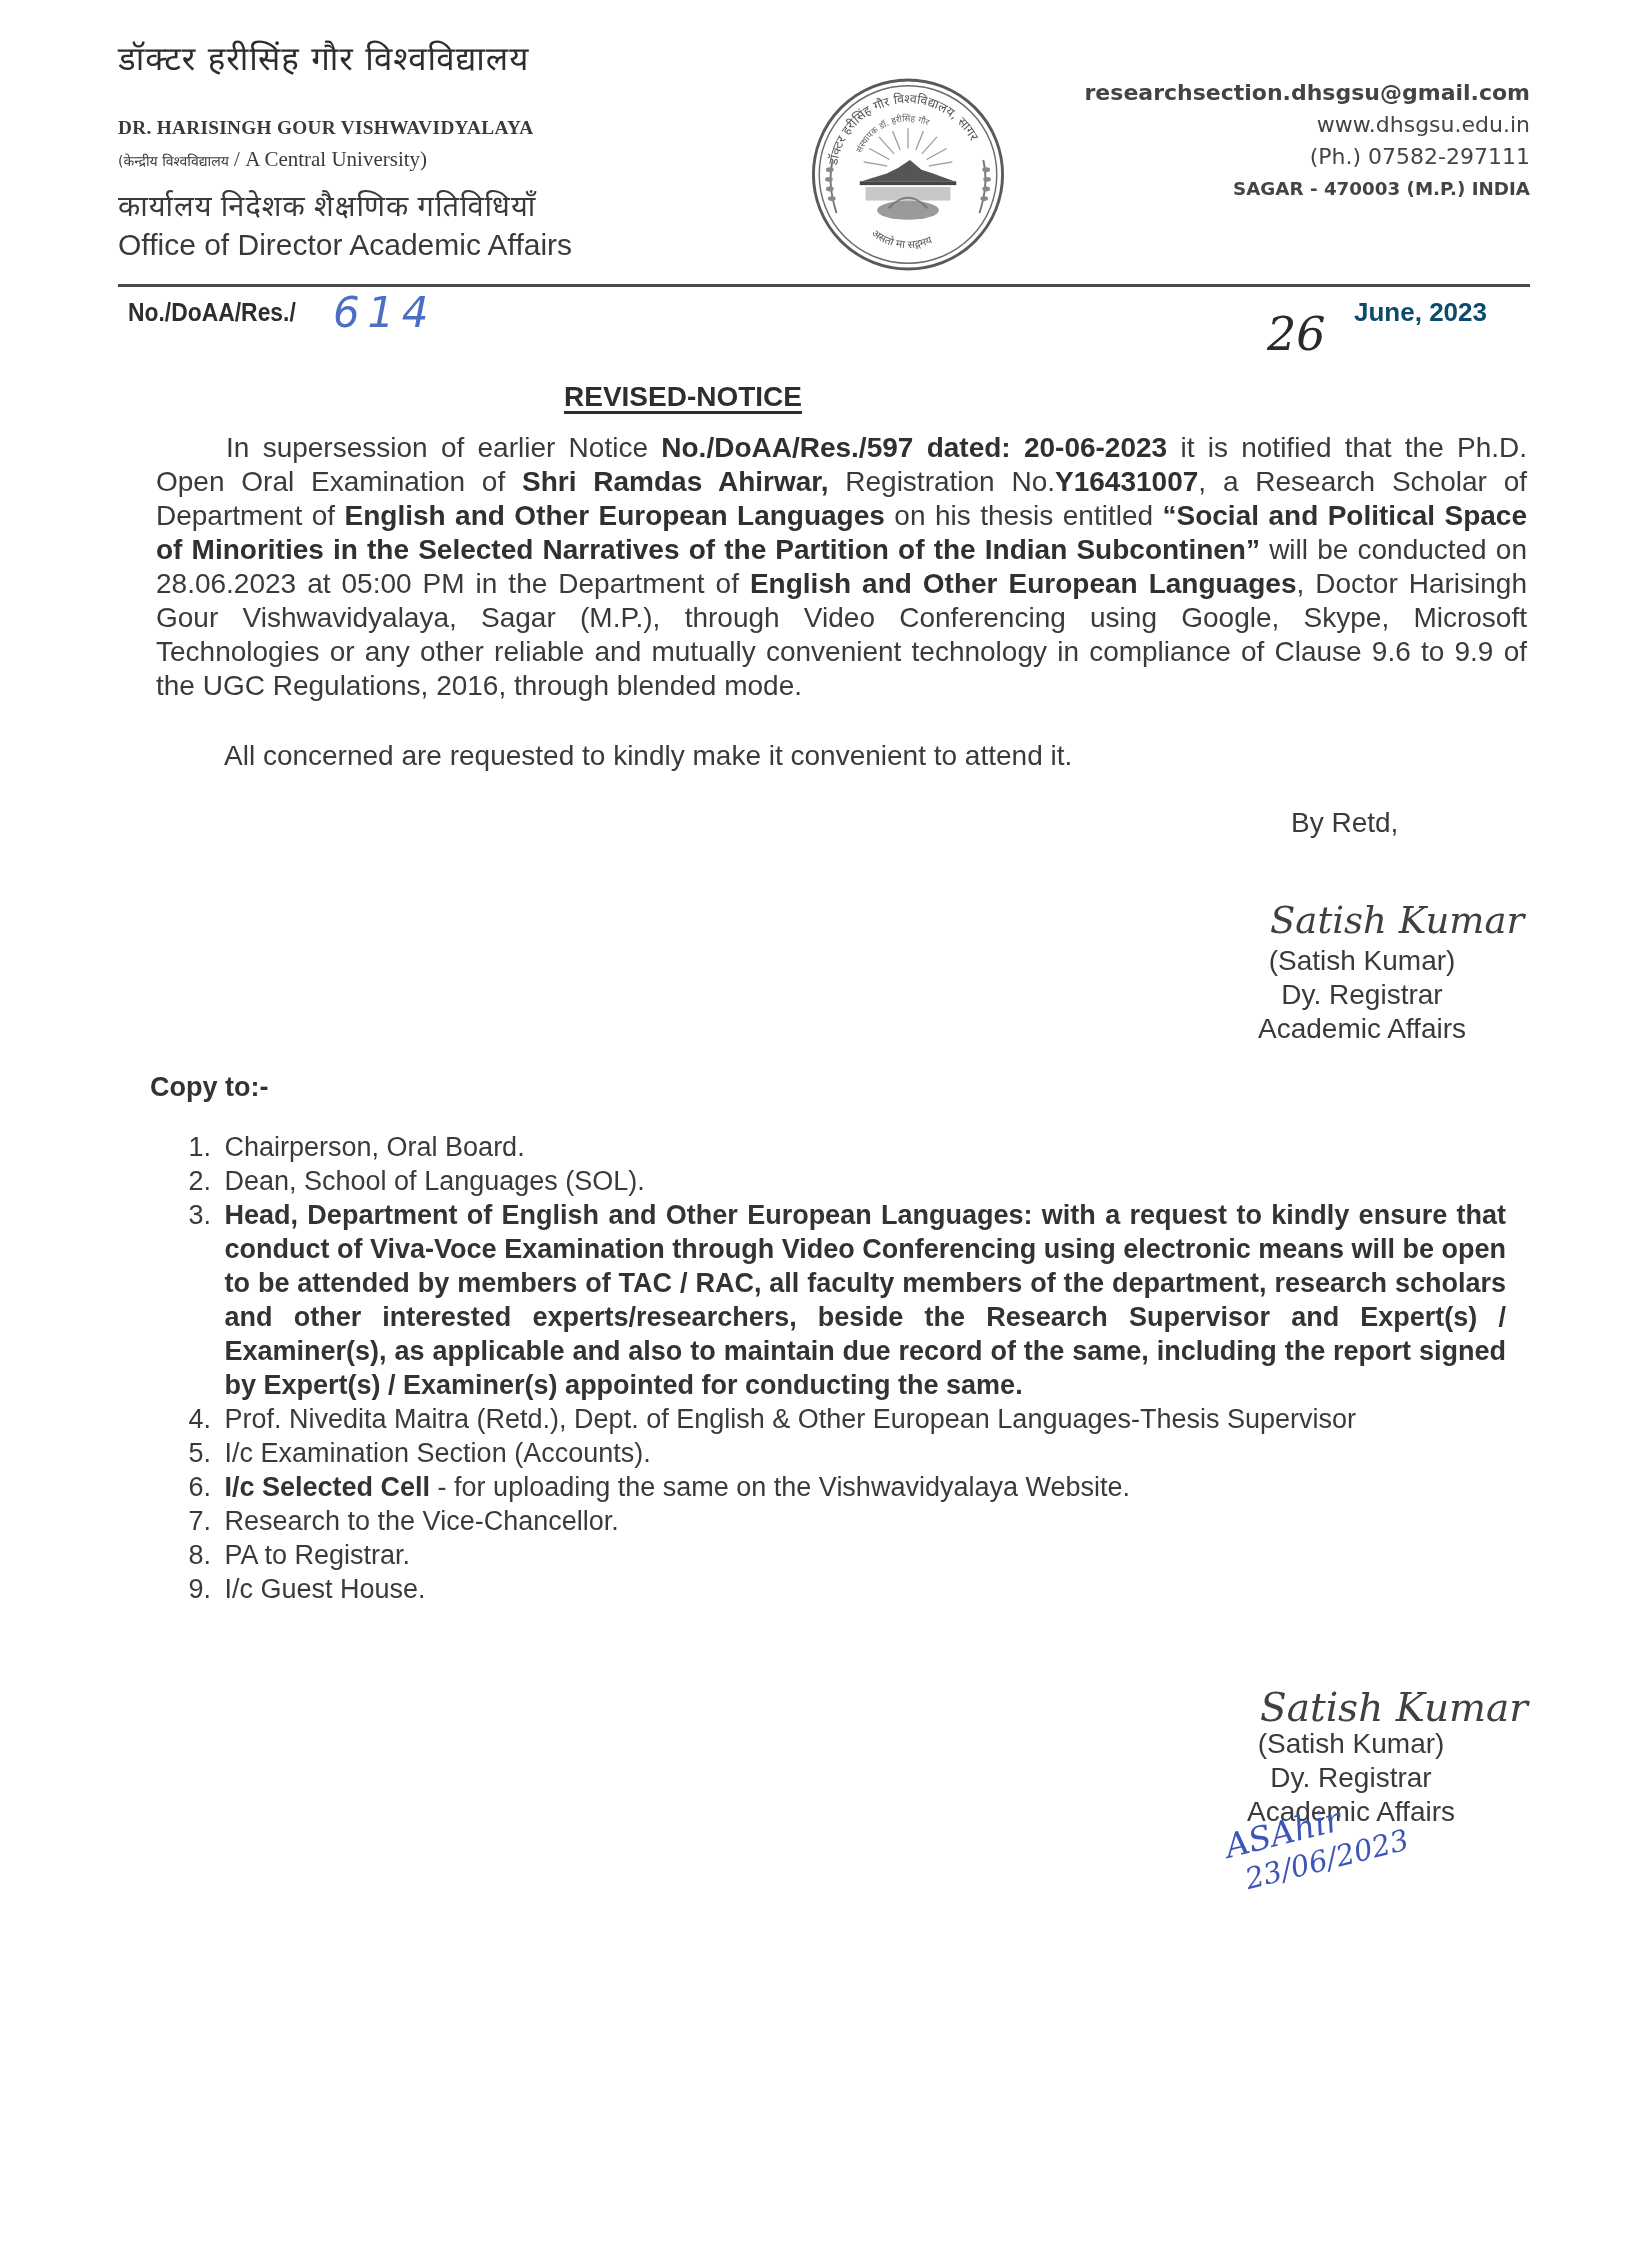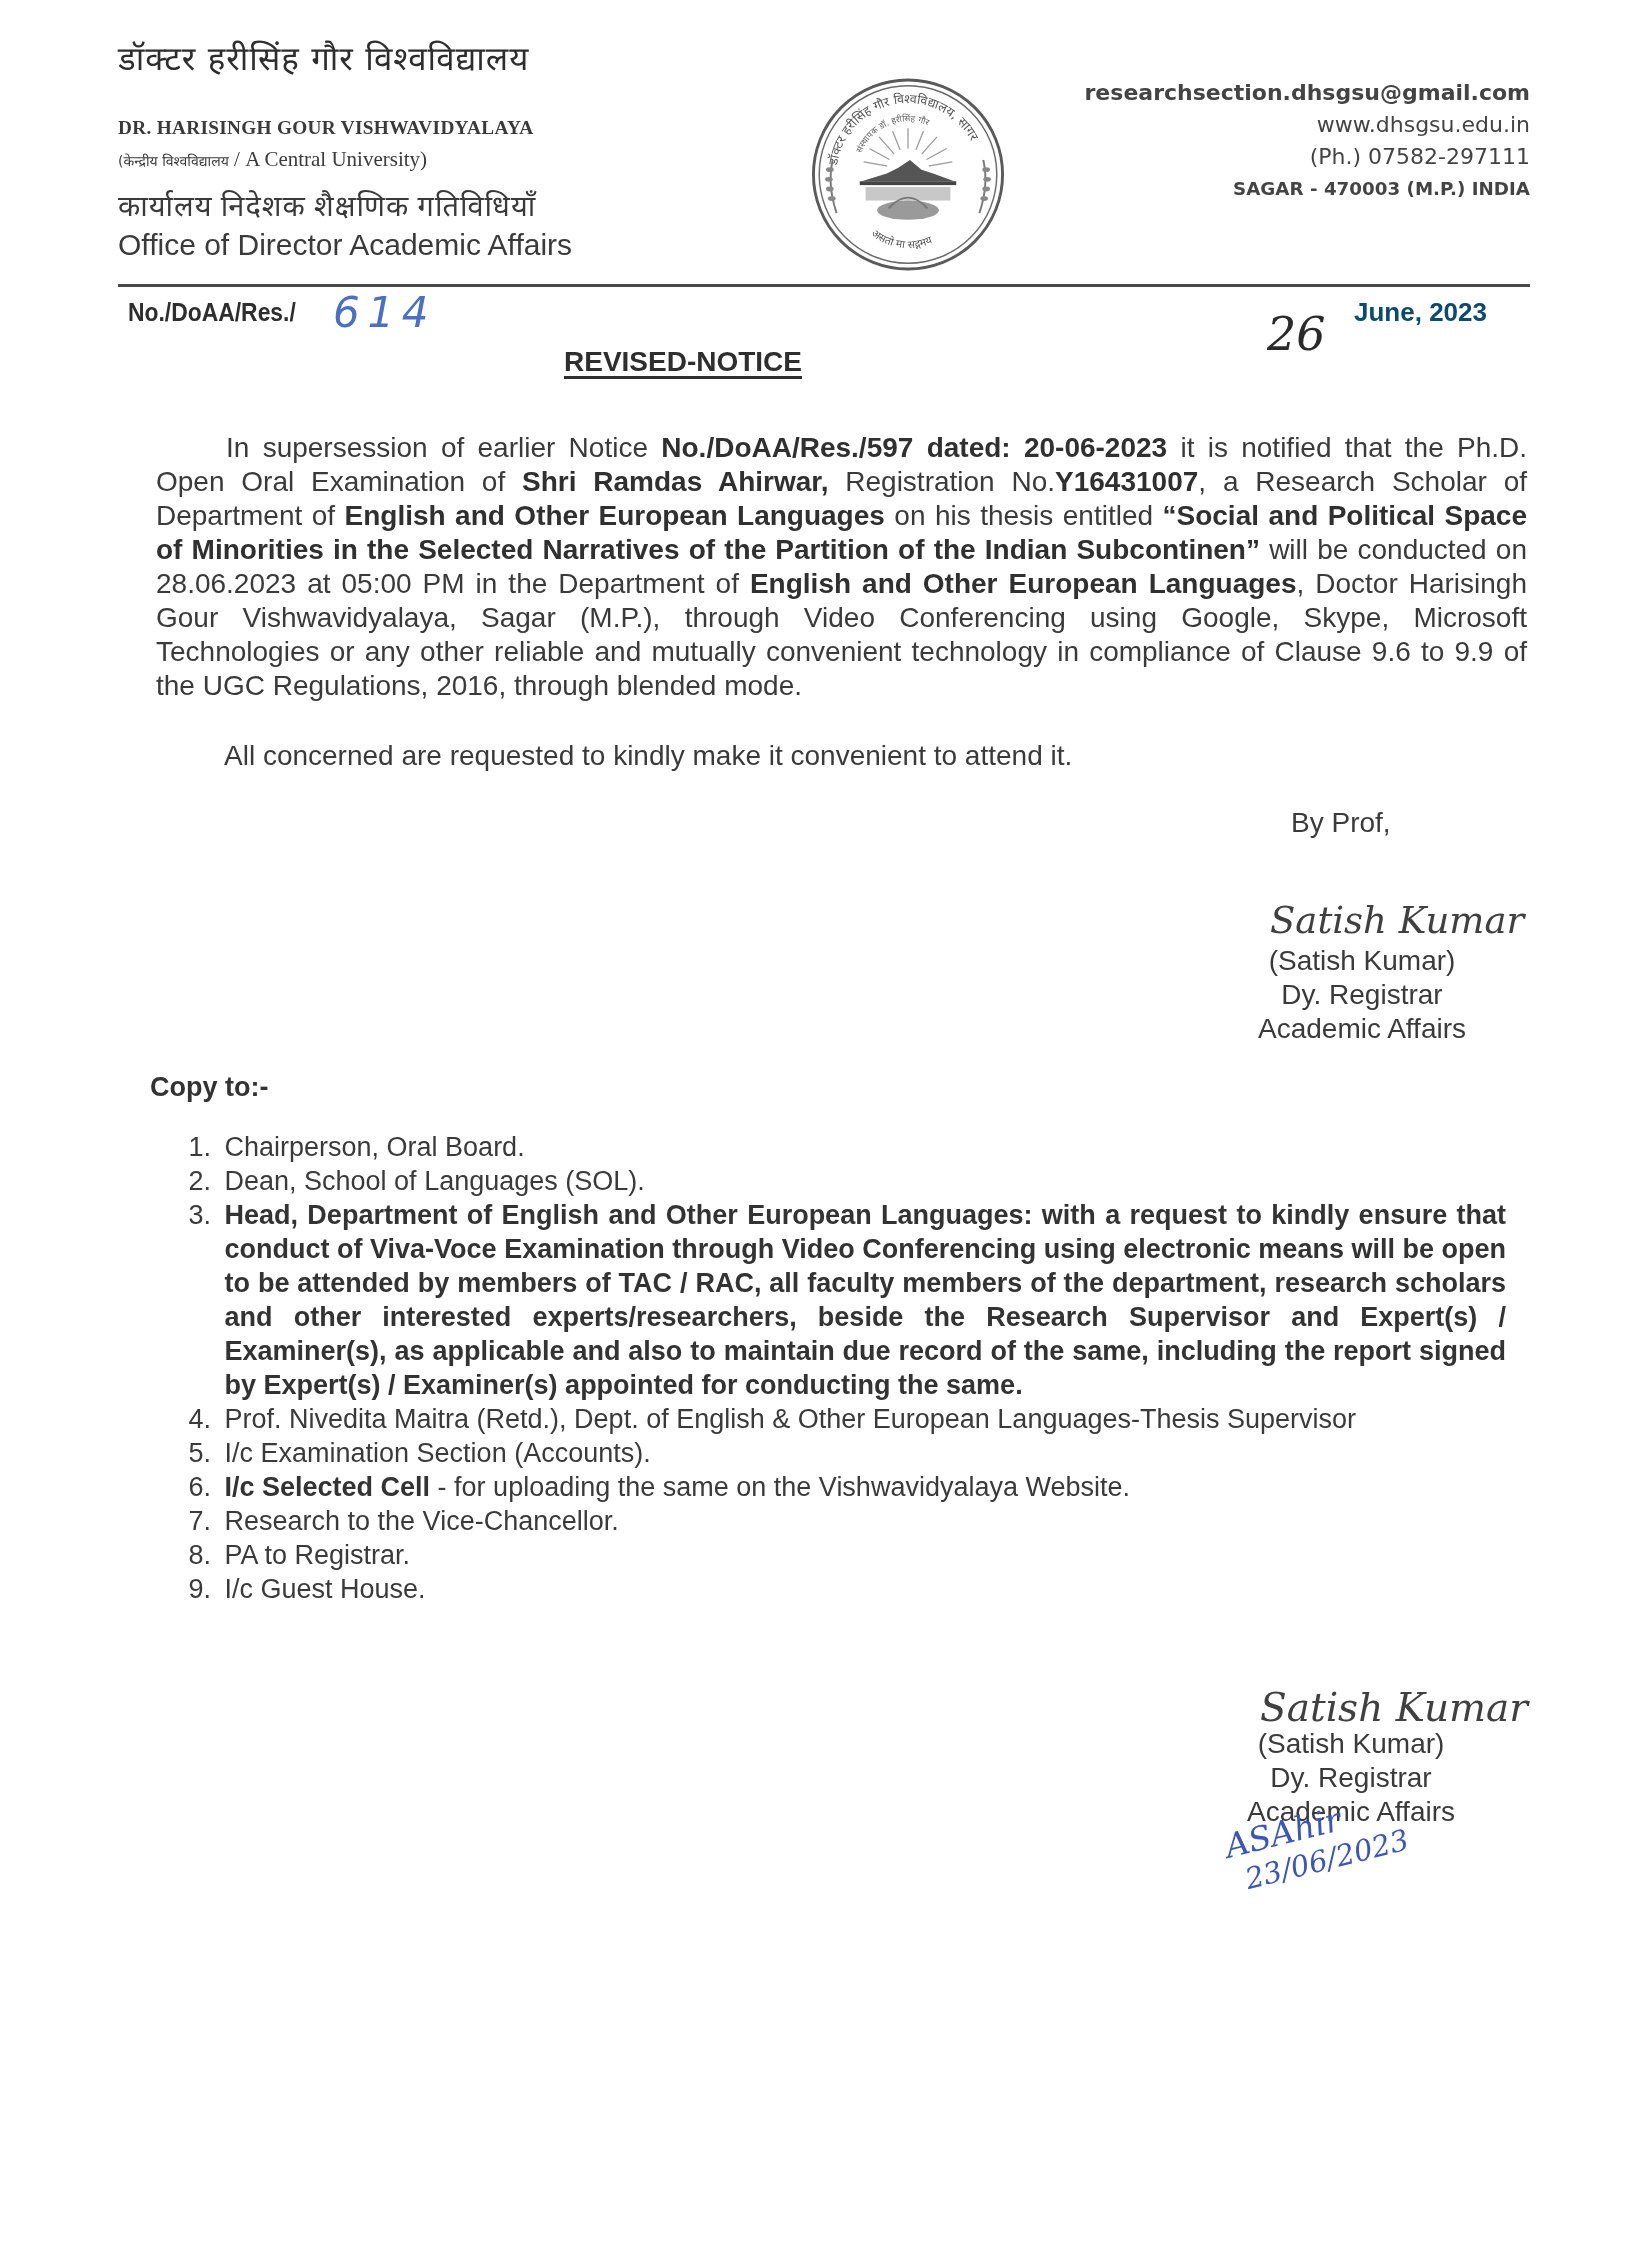--- a/index.html
+++ b/index.html
@@ -27,21 +27,21 @@
   
   .emblem { left: 798px; top: 73px; width: 220px; height: 203px; }
 
   .rule { left: 118px; top: 284px; width: 1412px; height: 2.9px; background: #4a4a4a; }
 
   .ref-no { left: 128px; top: 297px; font-size: 26px; font-weight: bold; color: #2e2e2e; transform: scaleX(0.88); transform-origin: left; }
   .ref-hand { left: 333px; top: 288px; font-family: "DejaVu Sans", sans-serif; font-size: 42px; color: #4a6fc4; font-style: italic; letter-spacing: 7.7px; }
   .date-hand { left: 1267px; top: 307px; font-family: "DejaVu Serif", serif; font-size: 46px; color: #2a2a2a; font-style: italic; }
   .date-text { left: 1354px; top: 297px; font-size: 26px; font-weight: bold; color: #0c4a6e; }
 
-  .title { left: 0; width: 1366px; top: 346px; text-align: center; font-size: 28px; font-weight: bold; color: #2e2e2e; }
+  .title { left: 0; width: 1366px; top: 381px; text-align: center; font-size: 28px; font-weight: bold; color: #2e2e2e; }
   .title span { text-decoration: underline; text-decoration-thickness: 2.9px; text-underline-offset: 4.8px; }
 
   .para { left: 156px; top: 431px; width: 1371px; font-size: 28px; line-height: 34px; text-align: justify; color: #3a3a3a; text-indent: 70px; }
   .para b { color: #303030; }
   .para2 { left: 224px; top: 740px; font-size: 28px; color: #3a3a3a; }
 
   .sig-block { left: 1212px; top: 807px; width: 290px; font-size: 28px; color: #3a3a3a; }
   .sig-block .by { position: absolute; left: 79px; top: 0; white-space: nowrap; }
   .sig-script { position: absolute; left: 58px; top: 92px; font-family: "DejaVu Serif", serif; font-style: italic; font-size: 37px; color: #404040; white-space: nowrap; }
   .sig-lines { position: absolute; left: 46px; top: 137px; text-align: center; line-height: 34px; white-space: nowrap; }
@@ -132,21 +132,21 @@
 <div class="abs ref-hand">614</div>
 <div class="abs date-hand">26</div>
 <div class="abs date-text">June, 2023</div>
 
 <div class="abs title"><span>REVISED-NOTICE</span></div>
 
 <div class="abs para" id="para1"><span>In supersession of earlier Notice </span><b>No./DoAA/Res./597 dated: 20-06-2023</b><span> it is notified that the Ph.D. Open Oral Examination of </span><b>Shri Ramdas Ahirwar,</b><span> Registration No.</span><b>Y16431007</b><span>, a Research Scholar of Department of </span><b>English and Other European Languages</b><span> on his thesis entitled </span><b>“Social and Political Space of Minorities in the Selected Narratives of the Partition of the Indian Subcontinen”</b><span>  will be conducted on 28.06.2023 at 05:00 PM in the Department of </span><b>English and Other European Languages</b><span>, Doctor Harisingh Gour Vishwavidyalaya, Sagar (M.P.), through Video Conferencing using Google, Skype, Microsoft Technologies or any other reliable and mutually convenient technology in compliance of Clause 9.6 to 9.9 of the UGC Regulations, 2016,  through blended mode.</span></div>
 <div class="abs para2">All concerned are requested to kindly make it convenient to attend it.</div>
 
 <div class="abs sig-block">
-  <div class="by">By Prof,</div>
+  <div class="by">By Retd,</div>
   <div class="sig-script">Satish Kumar</div>
   <div class="sig-lines">
     <div>(Satish Kumar)</div>
     <div>Dy. Registrar</div>
     <div>Academic Affairs</div>
   </div>
 </div>
 
 <div class="abs copy-head">Copy to:-</div>
 <div class="abs copy-list" id="copyList">

